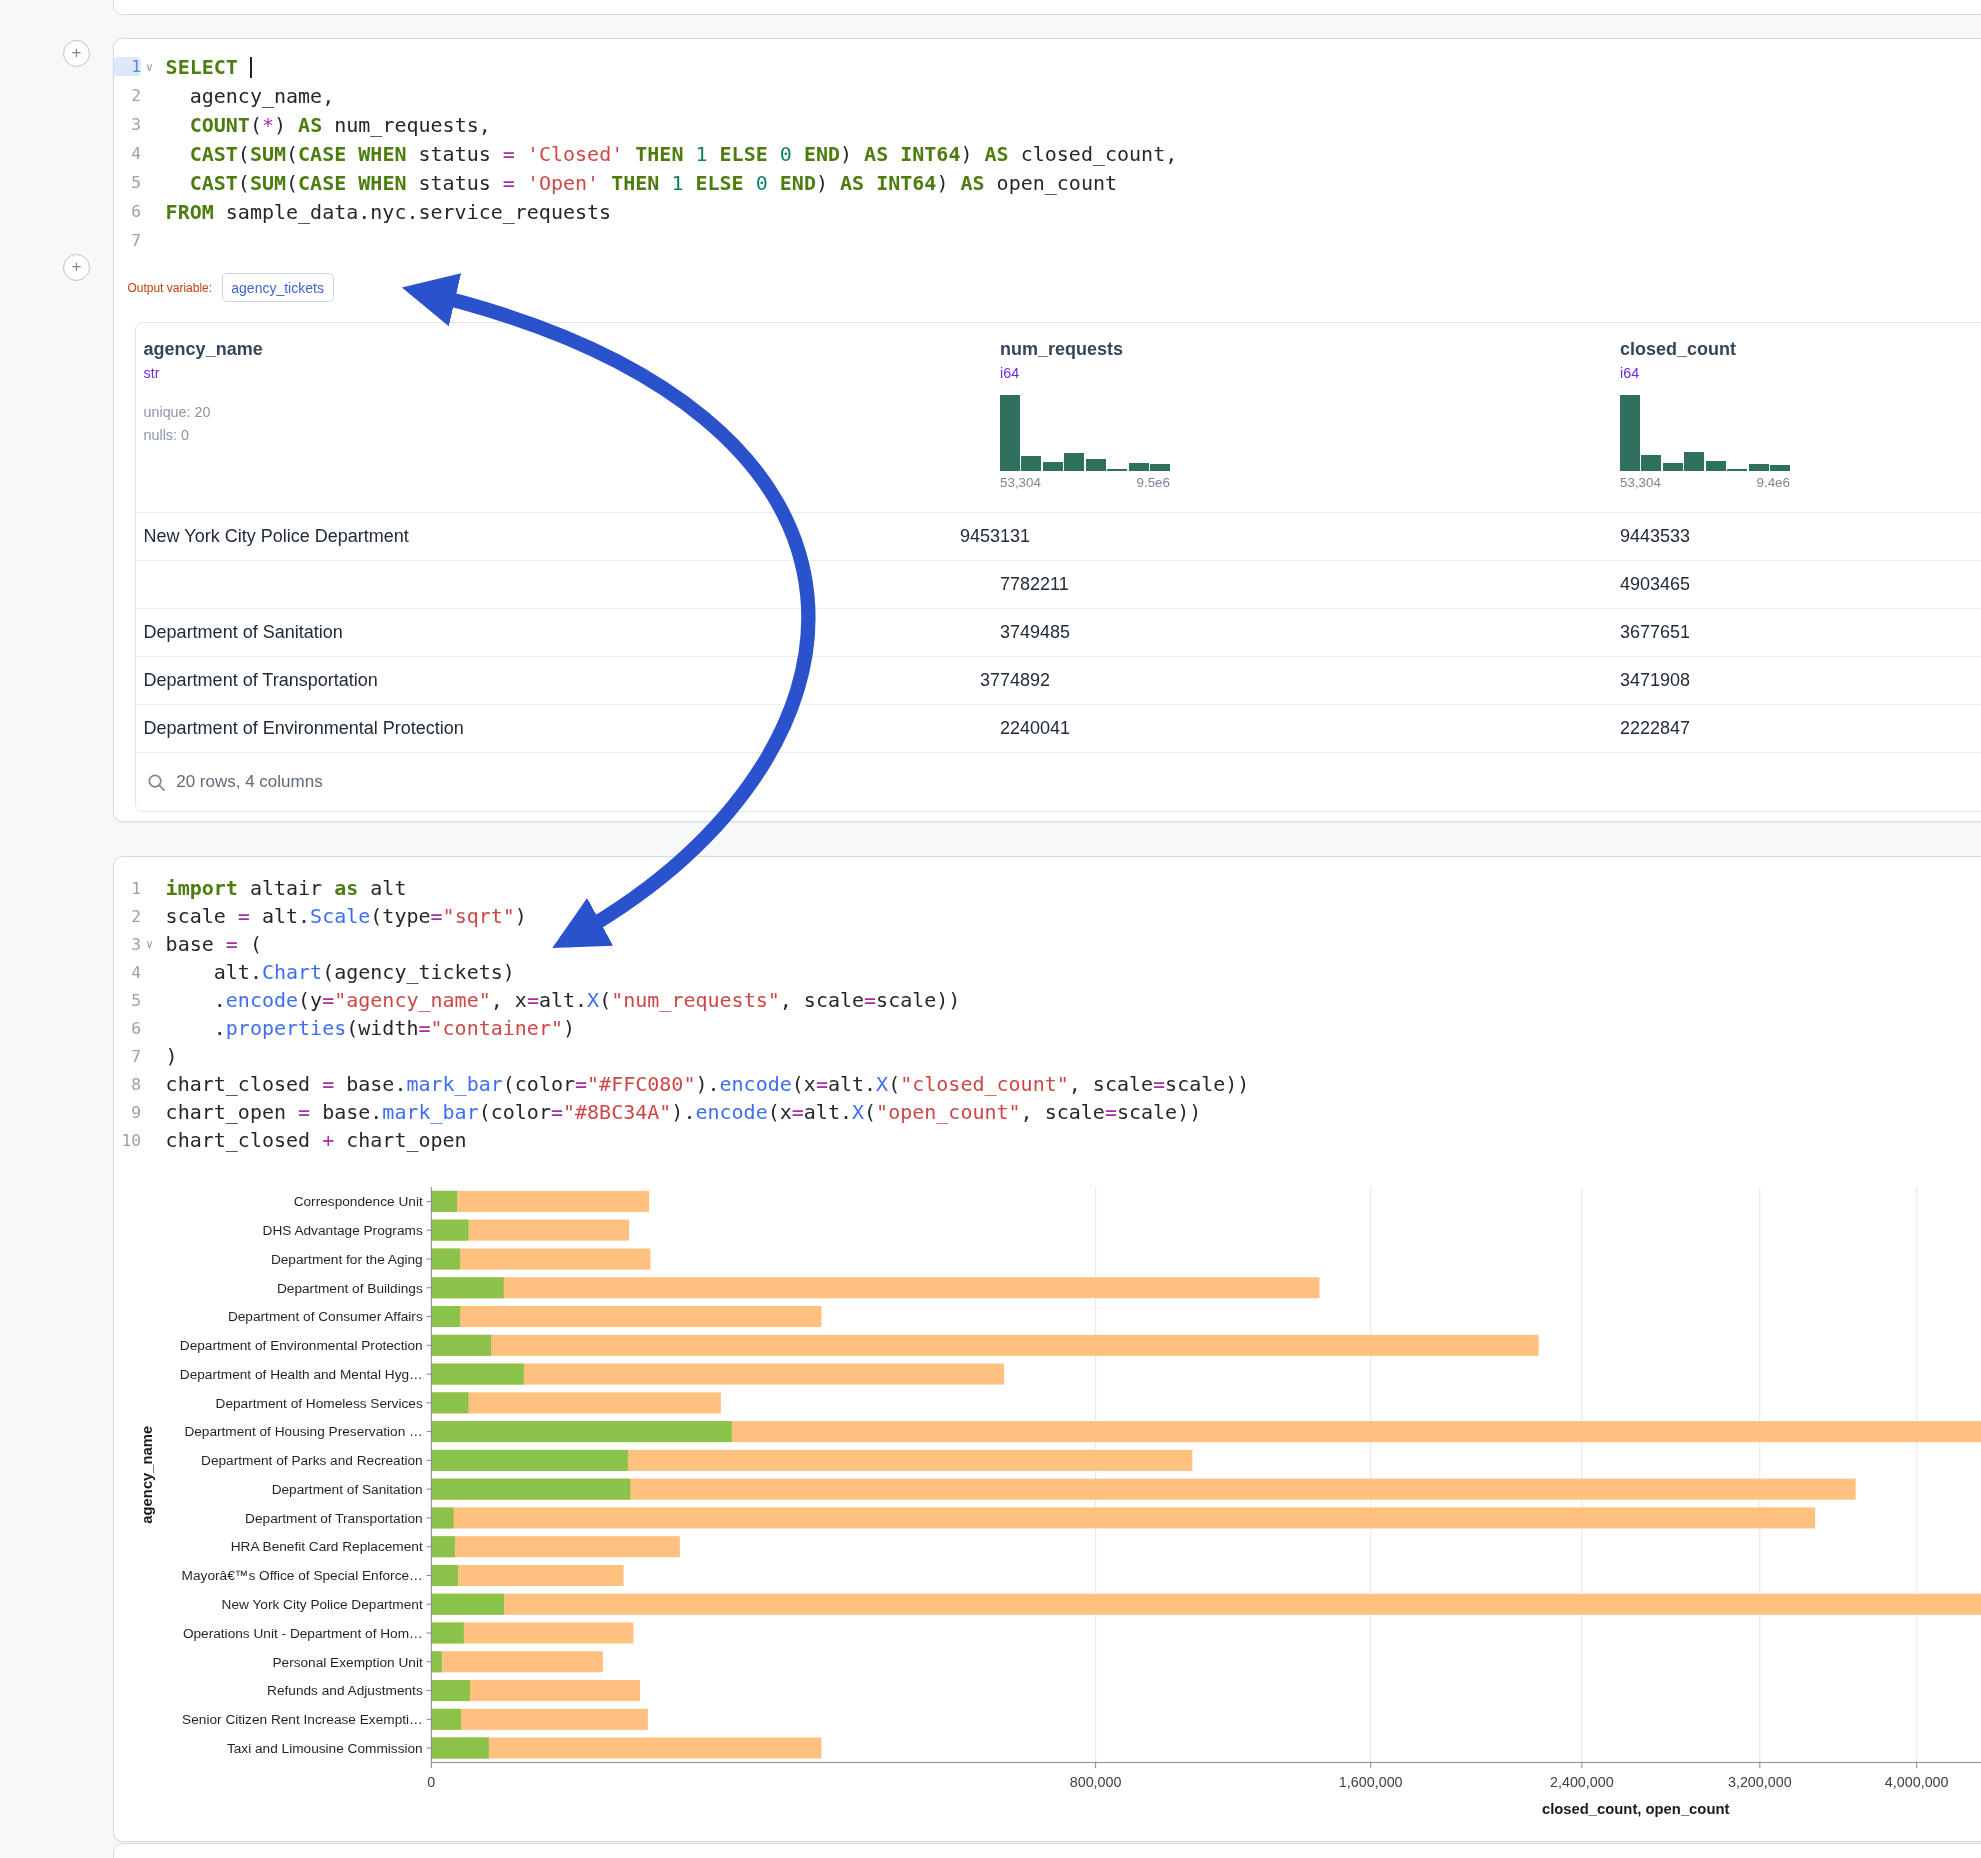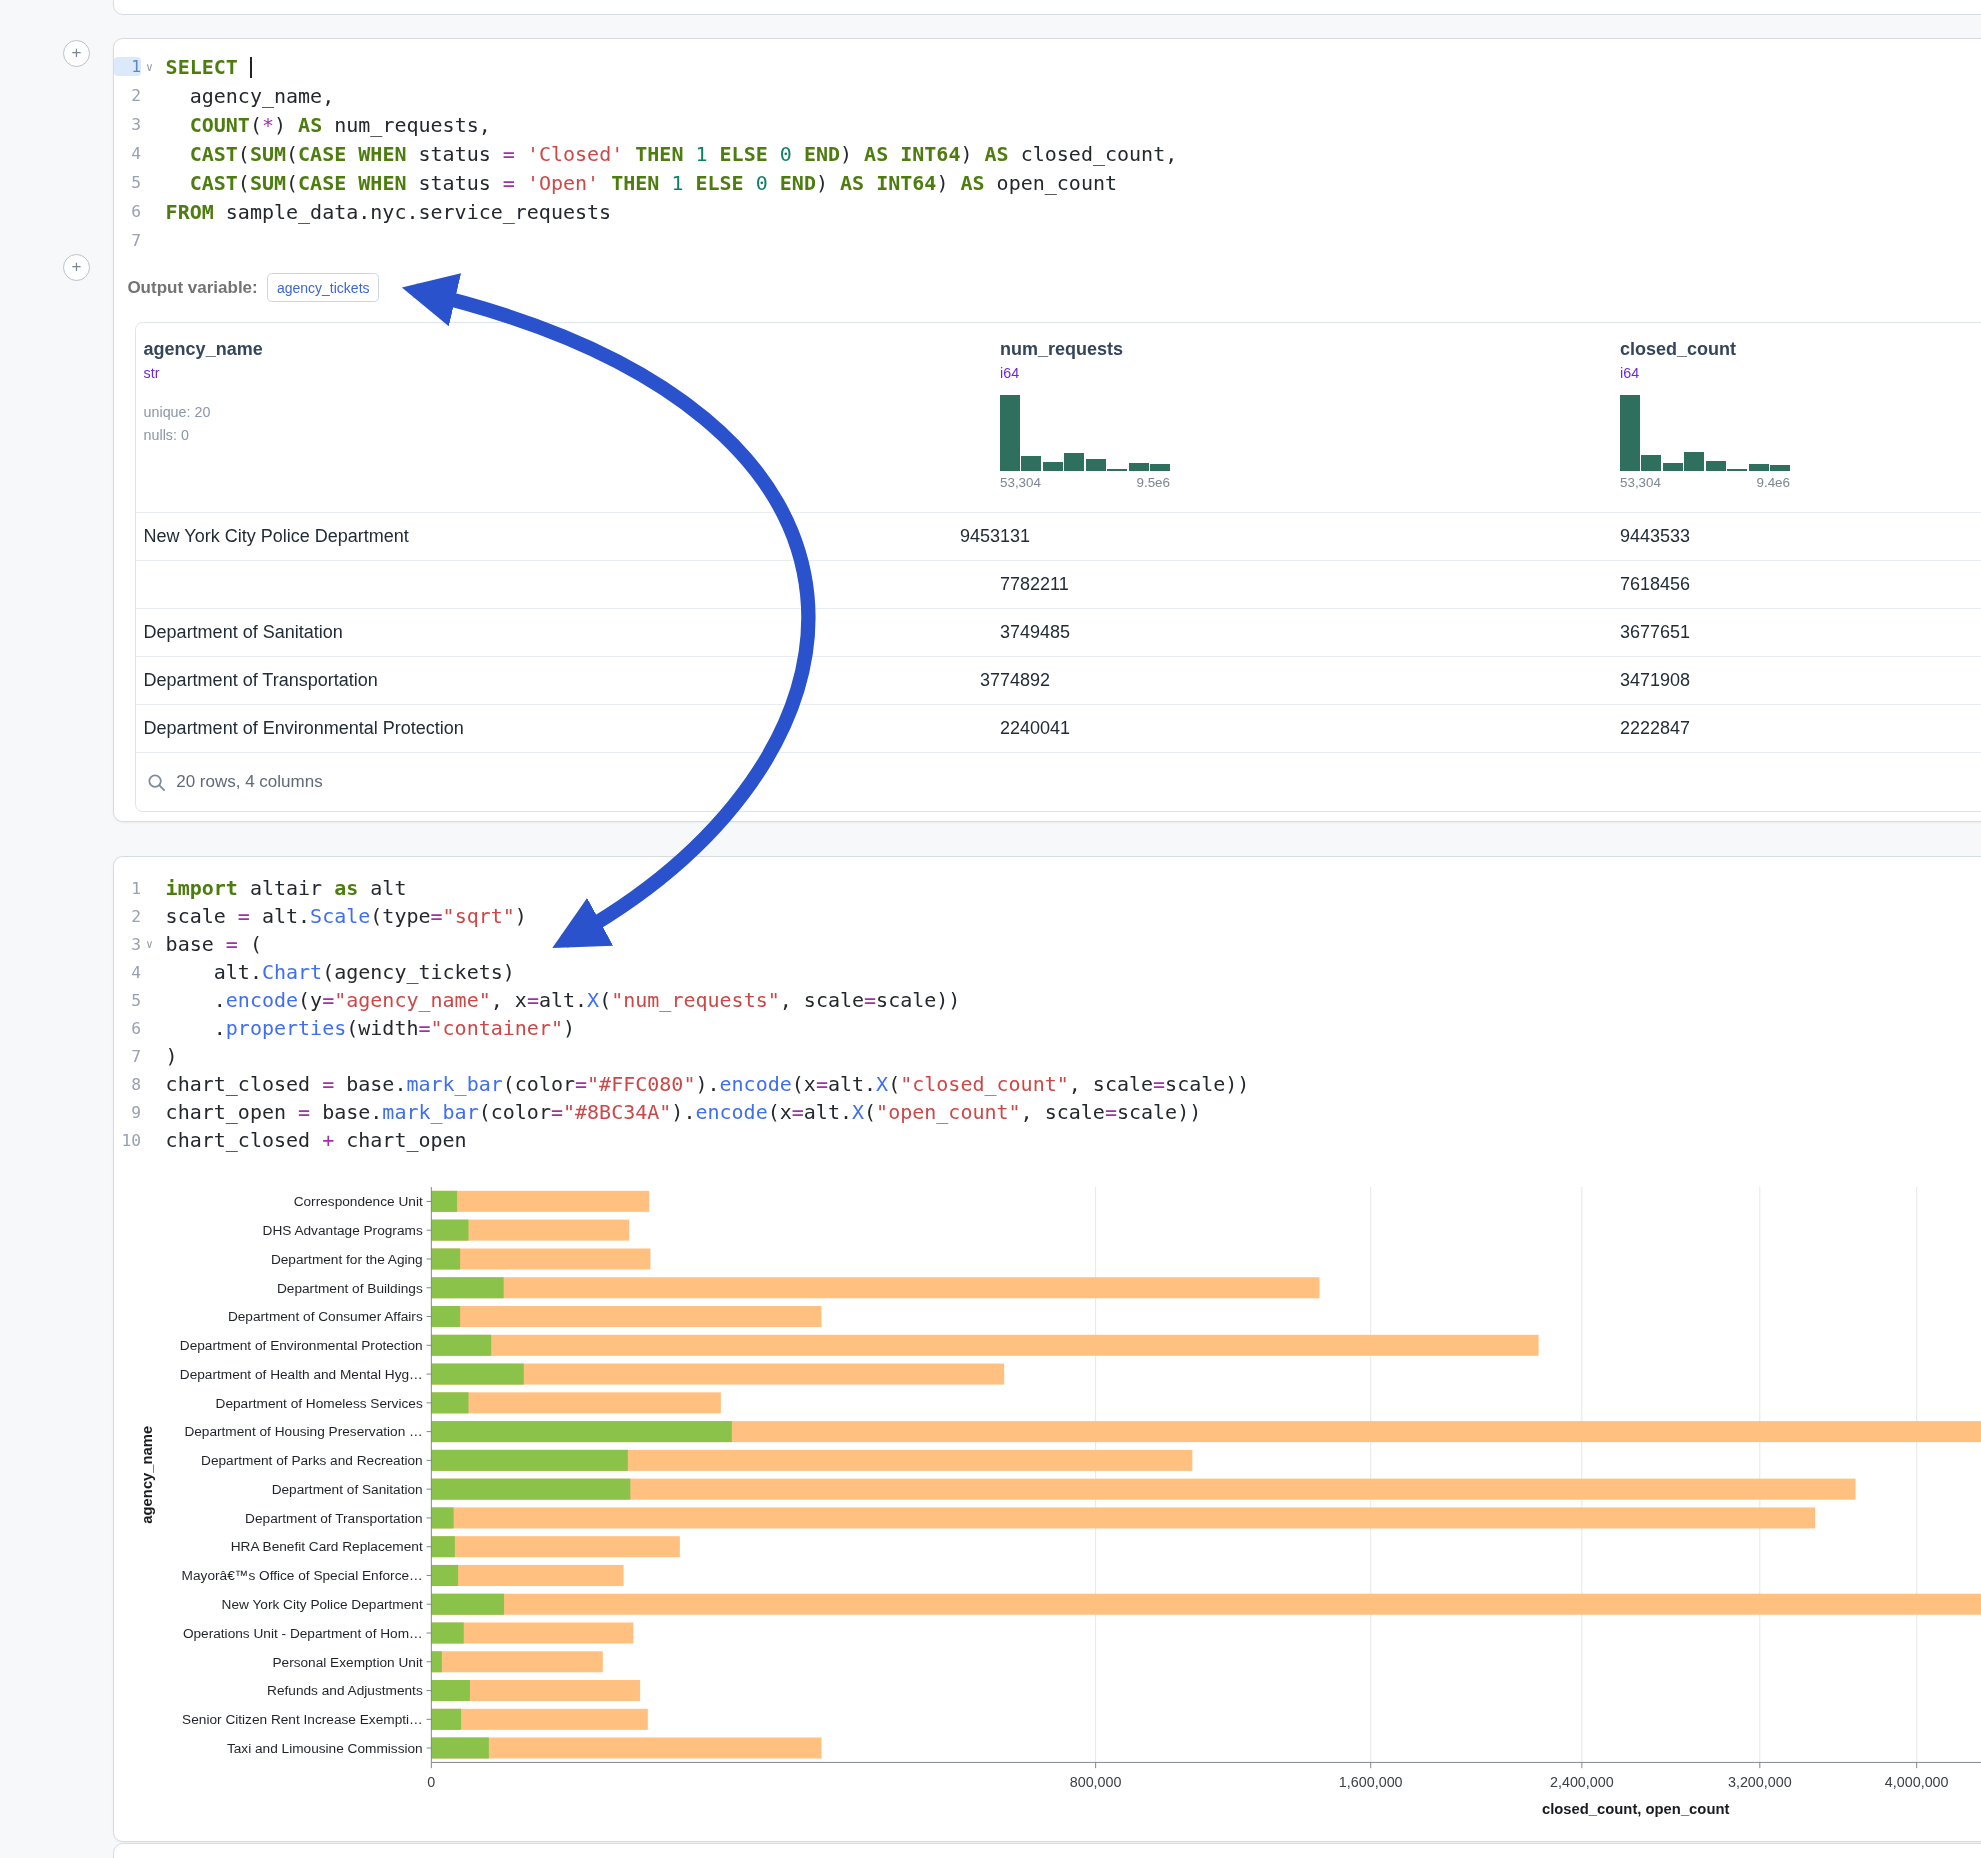--- a/index.html
+++ b/index.html
@@ -21,21 +21,21 @@
   .codetext{padding-left:7.6px;white-space:pre;color:#23282e;}
   .tok-kw{color:#4d7c0f;font-weight:bold;}
   .tok-op{color:#a12fa5;}
   .tok-str{color:#ce4747;}
   .tok-num{color:#0e8164;}
   .tok-fn{color:#3e6ef2;}
   .tok-txt{color:#23282e;}
   .cursor{display:inline-block;width:1.9px;height:21px;background:#222;vertical-align:-3.8px;}
   
   .outvar-row{display:flex;align-items:center;gap:9.6px;margin:17px 0 0 13.4px;height:31px;}
-  .outvar-label{font-size:17px;font-weight:bold;color:#737373;}
+  .outvar-label{font-size:12px;font-weight:normal;color:#c2410c;}
   .outvar-chip{display:inline-flex;align-items:center;height:27px;padding:0 8.6px;border:1px solid #cdd5e1;border-radius:4.8px;color:#3e66d2;font-size:14px;max-width:107px;overflow:hidden;white-space:nowrap;background:#fff;cursor:pointer;}
   
   .table-box{position:relative;margin:19px 0 0 21px;width:1859px;border:1px solid #dfe3ea;border-radius:7.6px;overflow:hidden;background:#fff;}
   .thead{position:relative;height:189px;}
   .hcell{position:absolute;top:15.3px;}
   .hname{font-size:18px;font-weight:bold;color:#33465c;}
   .htype{font-size:14.3px;color:#6d28d9;margin-top:5.7px;}
   .hstats{font-size:14.3px;color:#8a97a8;margin-top:20px;line-height:23px;}
   .hist{display:flex;align-items:flex-end;gap:1.9px;height:76px;width:170px;margin-top:13.4px;}
   .hist .hbar{flex:1;}
@@ -146,21 +146,21 @@
           </div>
         </div>
       <div id="table-rows">
           <div class="trow">
             <span class="cell" style="left: 7.6px;">New York City Police Department</span>
             <span class="cell" style="left: 824px; text-align: right;">9453131</span>
             <span class="cell" style="left: 1484px;">9443533</span>
           </div>
           <div class="trow">
             <span class="cell" style="left: 864px;">7782211</span>
-            <span class="cell" style="left: 1484px;">7618456</span>
+            <span class="cell" style="left: 1484px;">4903465</span>
           </div>
           <div class="trow">
             <span class="cell" style="left: 7.6px;">Department of Sanitation</span>
             <span class="cell" style="left: 864px;">3749485</span>
             <span class="cell" style="left: 1484px;">3677651</span>
           </div>
           <div class="trow">
             <span class="cell" style="left: 7.6px;">Department of Transportation</span>
             <span class="cell" style="left: 844px;">3774892</span>
             <span class="cell" style="left: 1484px;">3471908</span>

